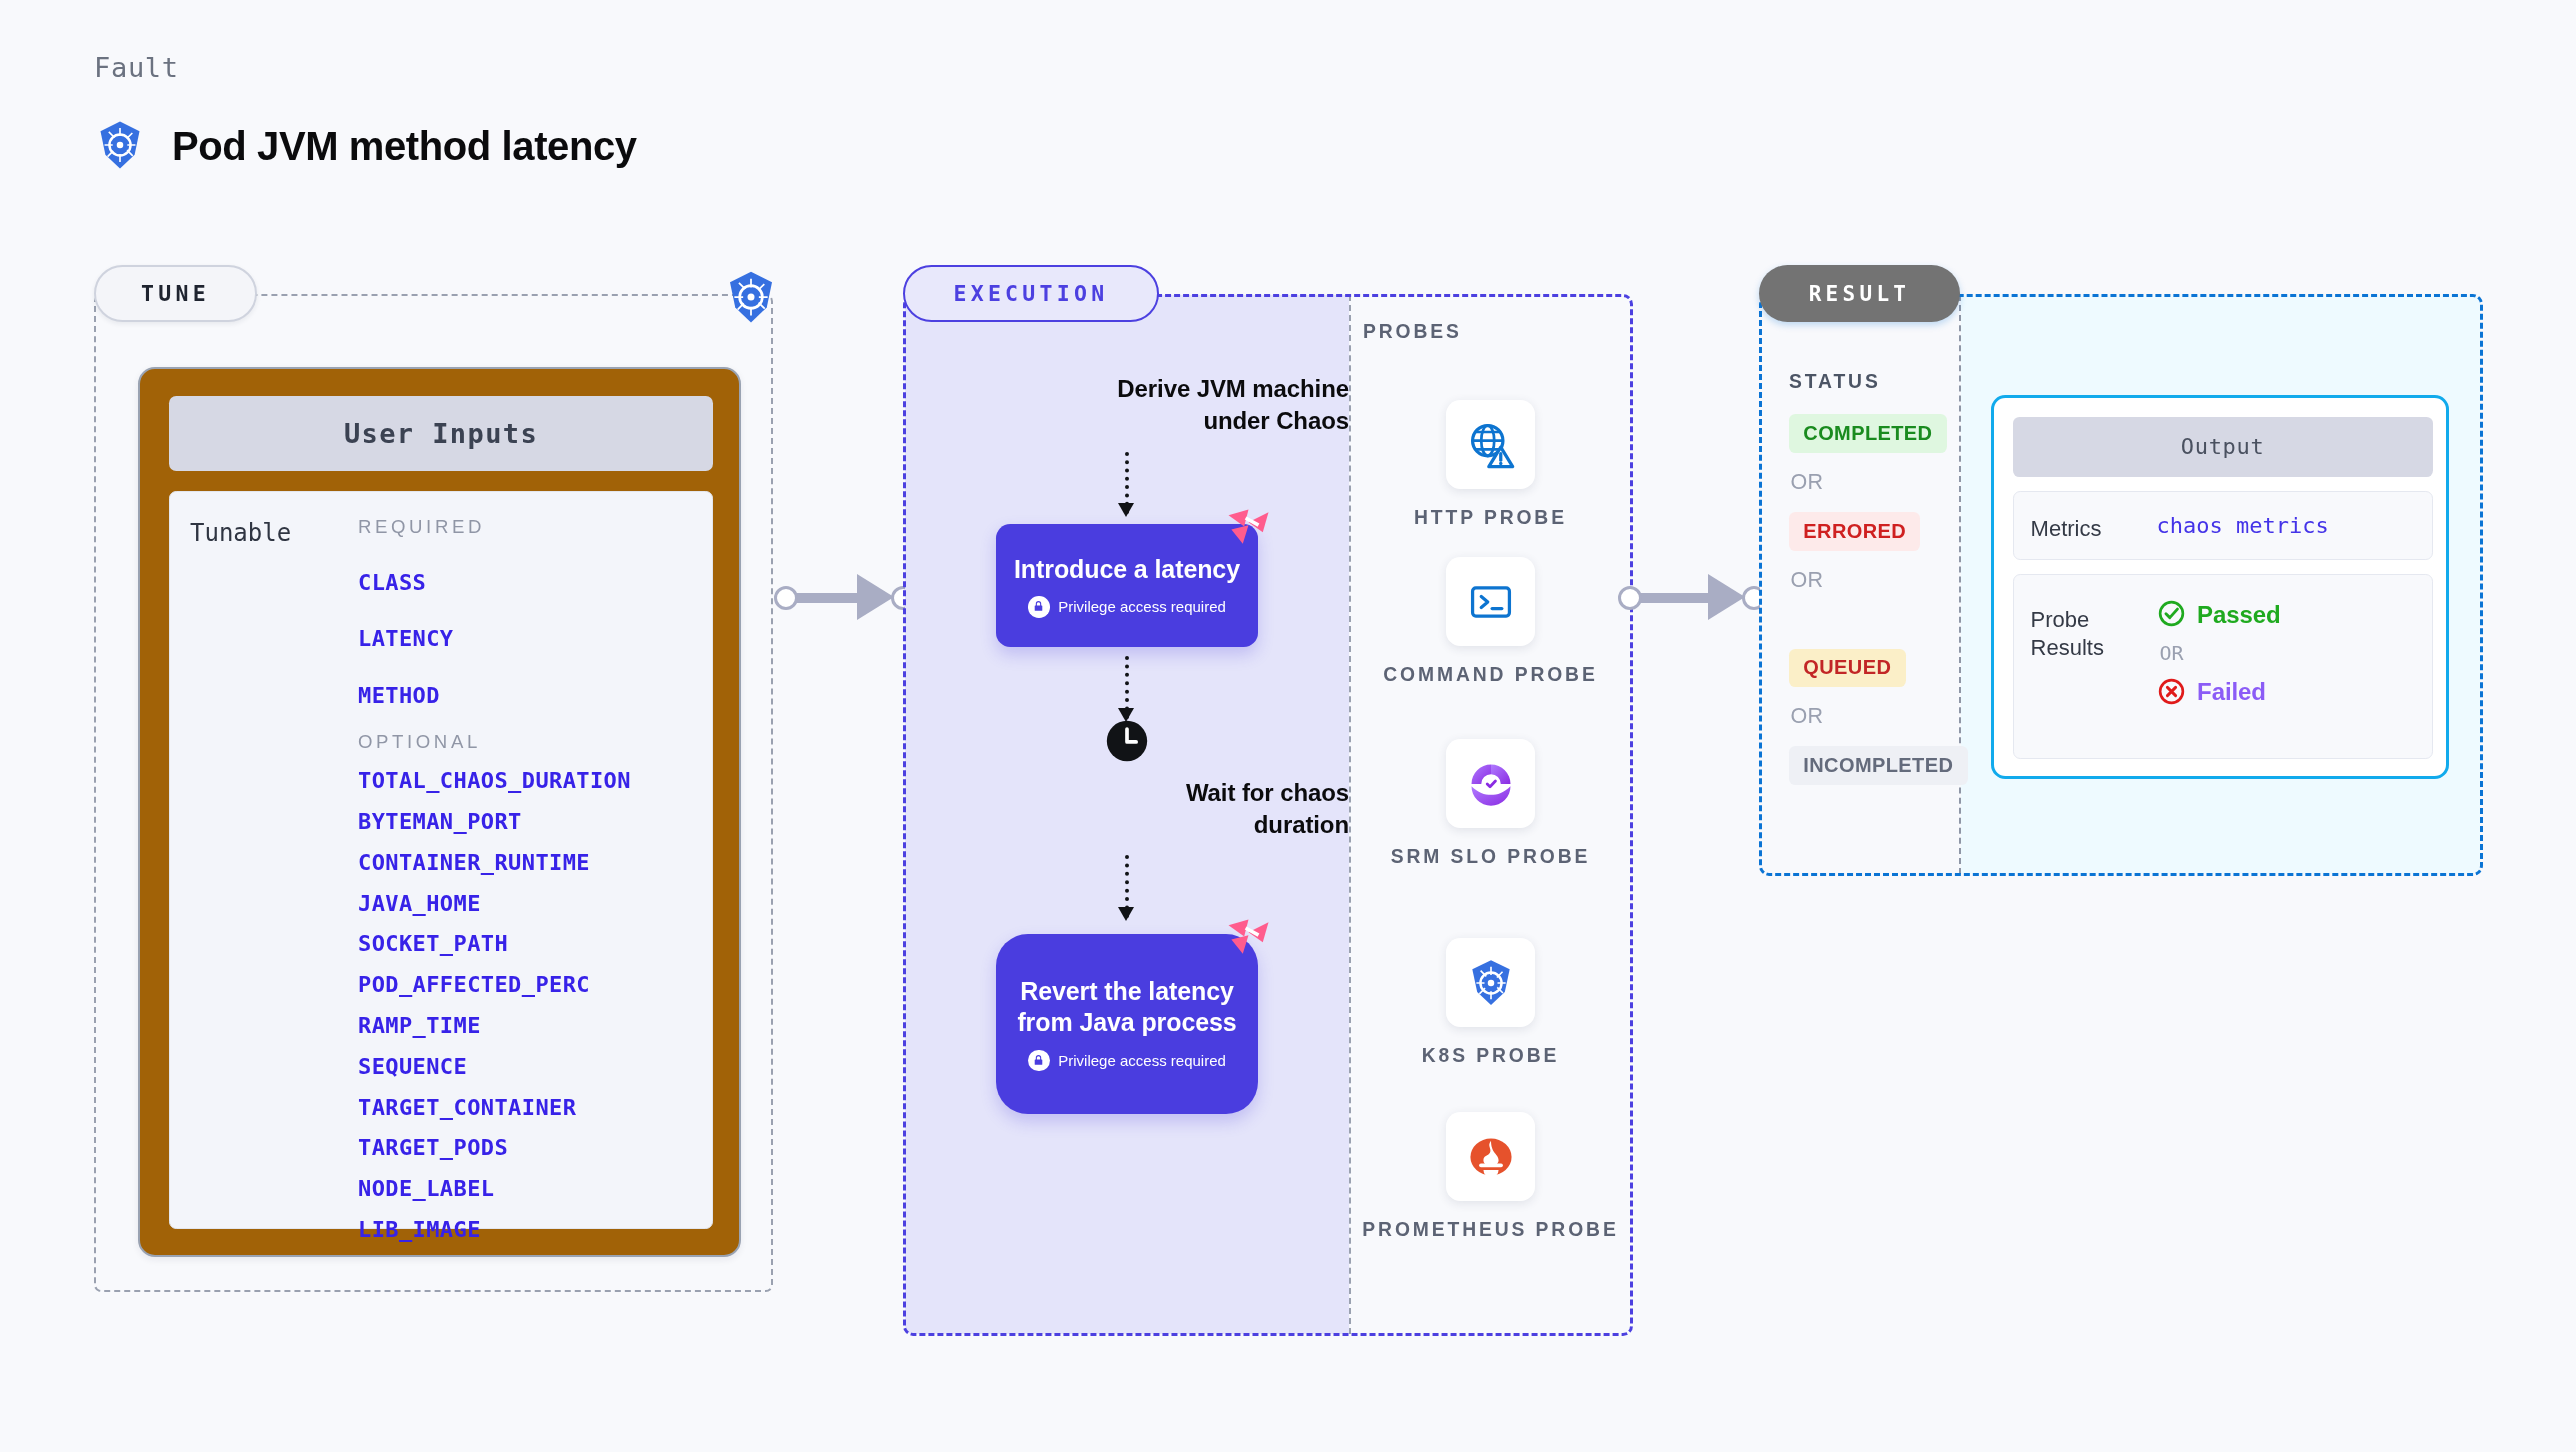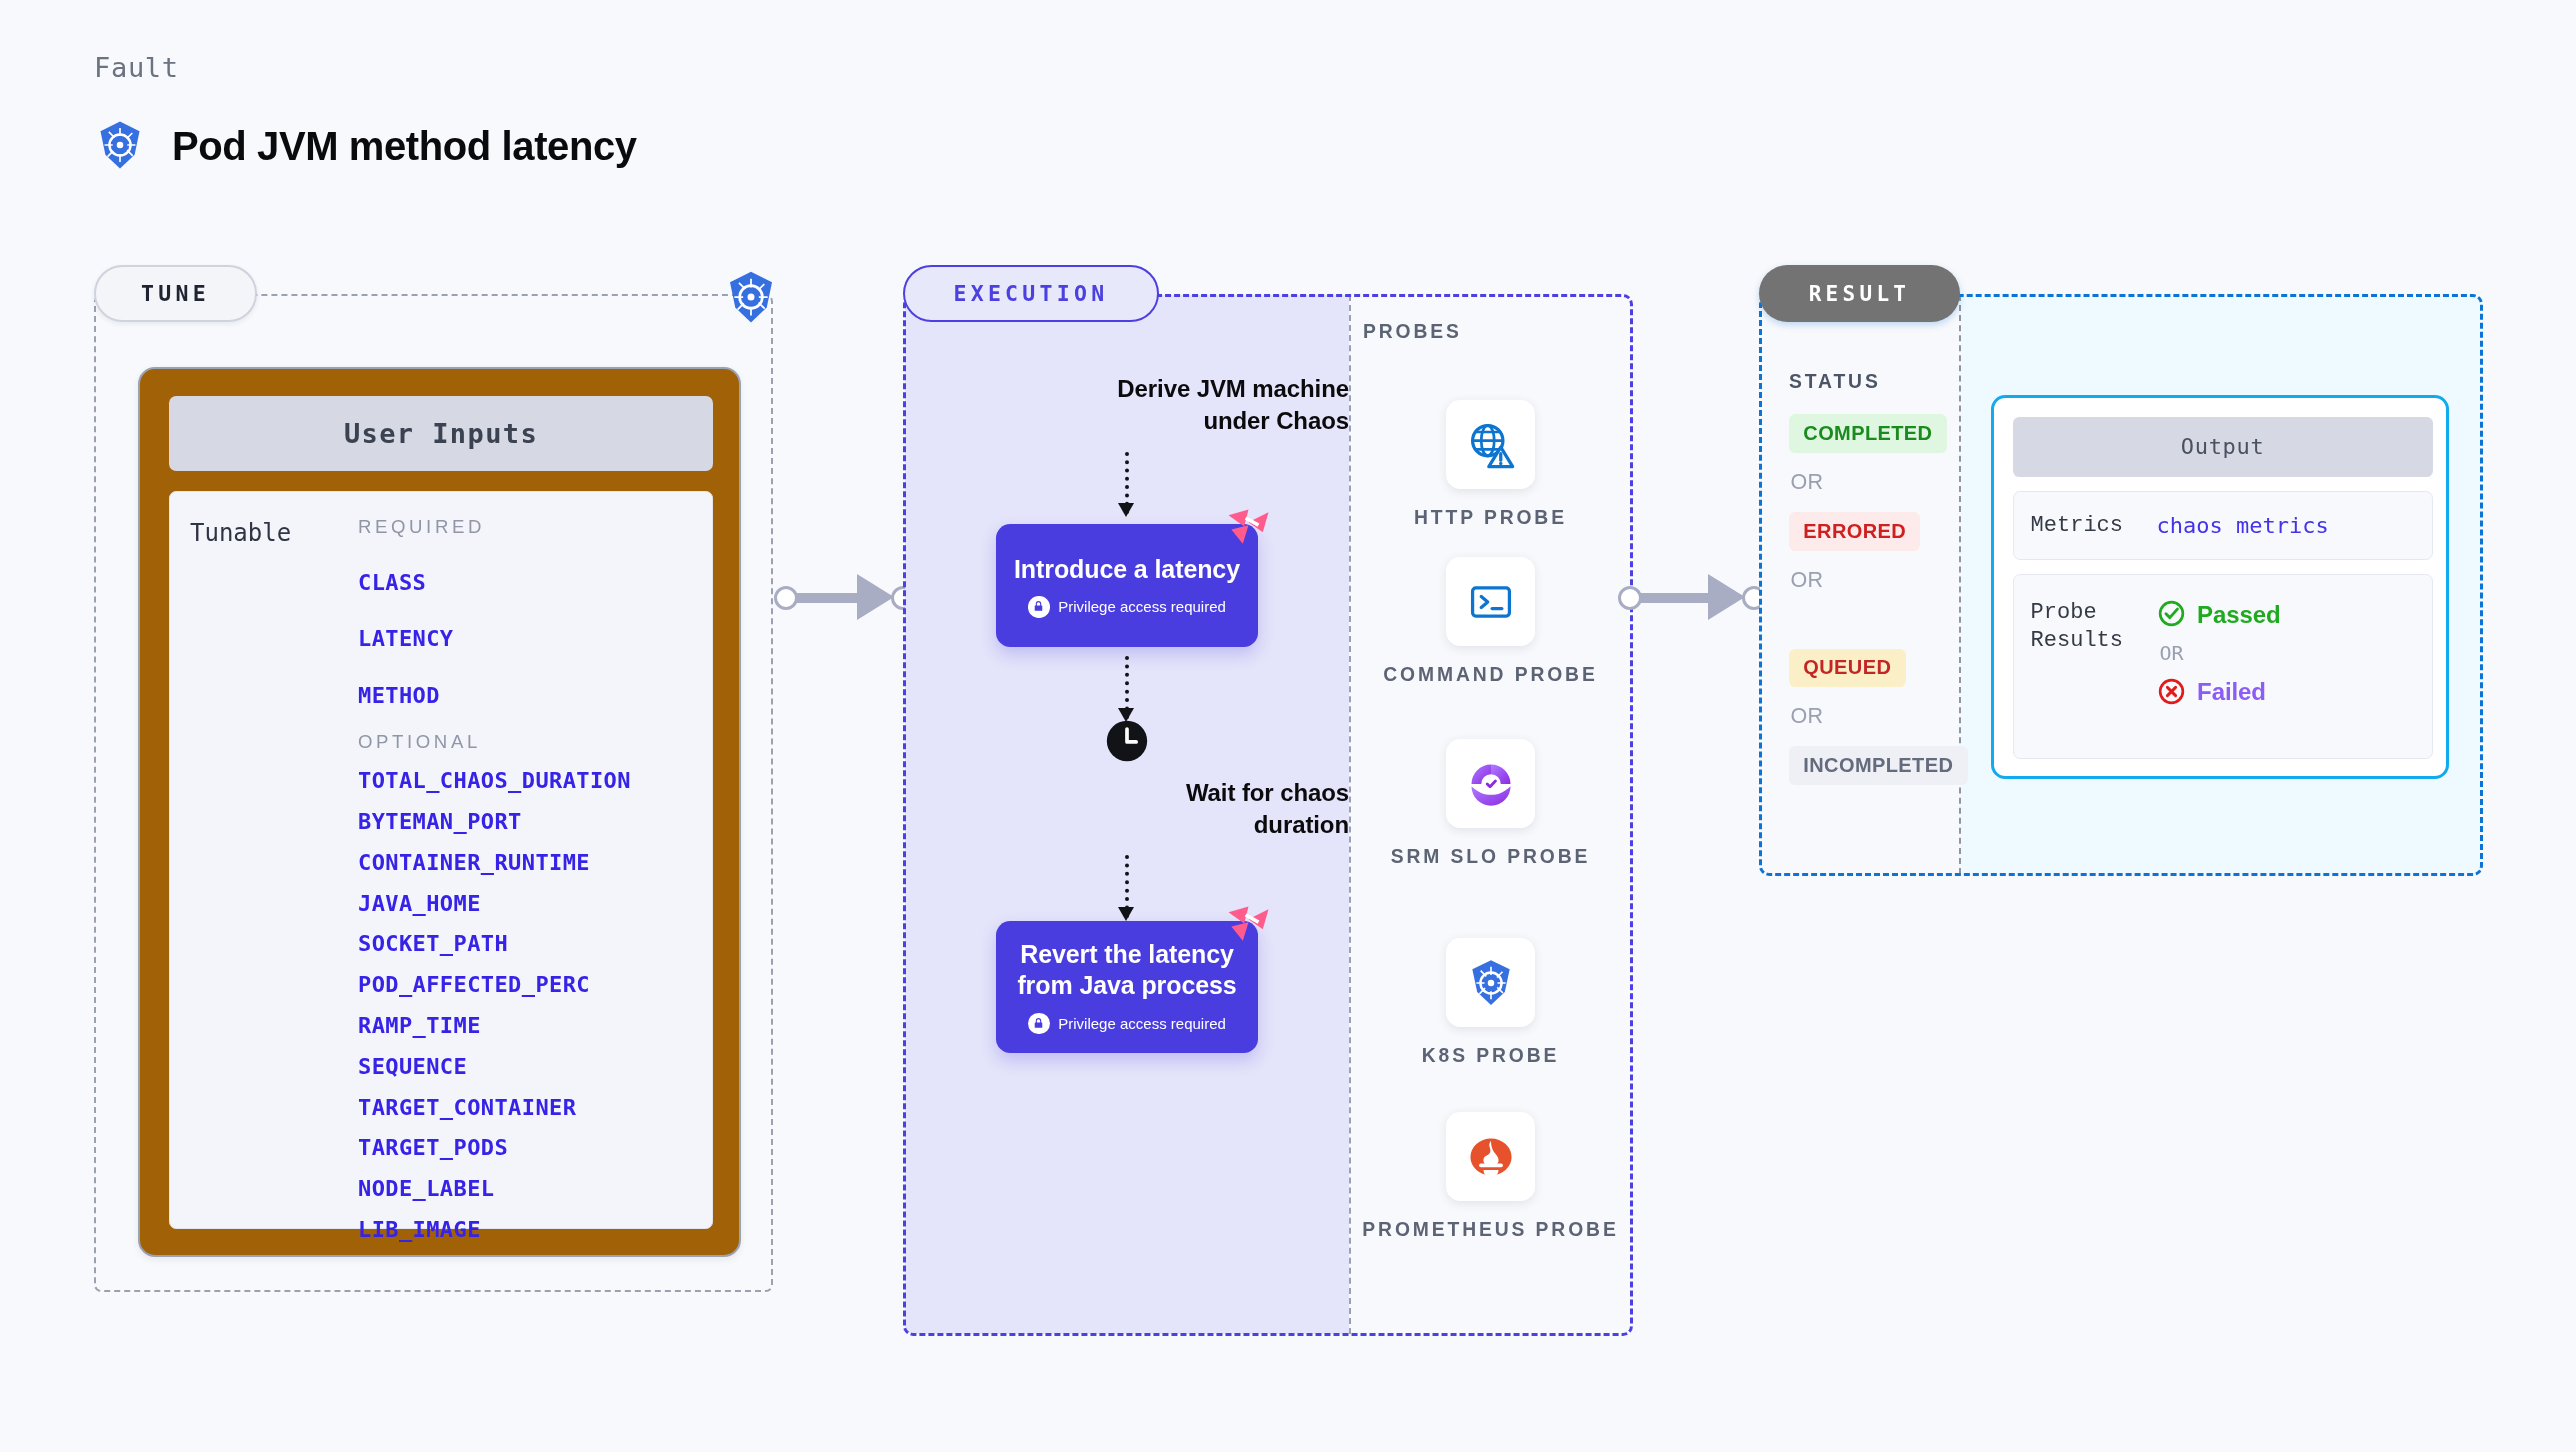--- a/index.html
+++ b/index.html
@@ -187,22 +187,22 @@
     color: #4a5160; letter-spacing: 0.7px;
   }
   .out-row {
     position: absolute; left: 18.6px; width: 420px;
     background: #f8f9fc; border: 1.4px solid #e5e8f0; border-radius: 7.2px;
     display: flex; align-items: center;
   }
   .out-row.metrics { top: 93px; height: 69px; }
   .out-row.probes  { top: 176px; height: 185px; align-items: flex-start; padding-top: 24px; }
   .out-key {
-    font-family: Liberation Mono, monospace; font-size: 22px; color: #343a46;
-    width: 143px; padding-left: 17px; line-height: 1.25;
+    font-family: Liberation Sans, sans-serif; font-size: 22px; color: #343a46;
+    width: 143px; padding-left: 17px; line-height: 1.25; margin-top: 7px;
   }
   .out-val-metrics {
     font-family: "DejaVu Sans Mono", monospace; font-size: 22px; color: #4433e8;
   }
   .probe-res { display: flex; flex-direction: column; gap: 7.2px; }
   .probe-line { display: flex; align-items: center; gap: 11.5px; }
   .probe-word { font-size: 24px; font-weight: 700; letter-spacing: -0.1px; }
   .probe-word.pass { color: #1faa1f; }
   .probe-word.fail { color: #8b5cf6; }
   .probe-or {
@@ -352,21 +352,21 @@
         <path d="M24 11v14h10" stroke="#ffffff" stroke-width="4" fill="none" stroke-linecap="round" stroke-linejoin="round"></path>
       </svg>
     </div>
     <div class="flow-text" id="exec-step3">Wait for chaos<br>duration</div>
 
     <div class="dot-arrow" style="height:63px; margin-top:14.3px;">
       <div class="line" style="height:63px;"></div>
         <div class="head"></div>
     </div>
 
-    <div class="step-box" style="width:262px; height:132px; margin-top:3px;">
+    <div class="step-box" style="width:262px; height:180px; margin-top:16px;border-radius:32px;">
       <div class="harness-mark">
         <svg width="43" height="40" viewBox="0 0 60 56">
           <path d="M2 10 L30 2 L24 26 Z" fill="#ff5c8d"></path>
           <path d="M58 6 L50 34 L30 20 Z" fill="#ff5c8d"></path>
           <path d="M6 30 L30 24 L22 50 Z" fill="#ff5c8d"></path>
           <path d="M26 14 L44 24" stroke="#ffffff" stroke-width="5" fill="none"></path>
         </svg>
       </div>
       <div class="step-title" id="exec-step4">Revert the latency<br>from Java process</div>
       <div class="step-sub">

